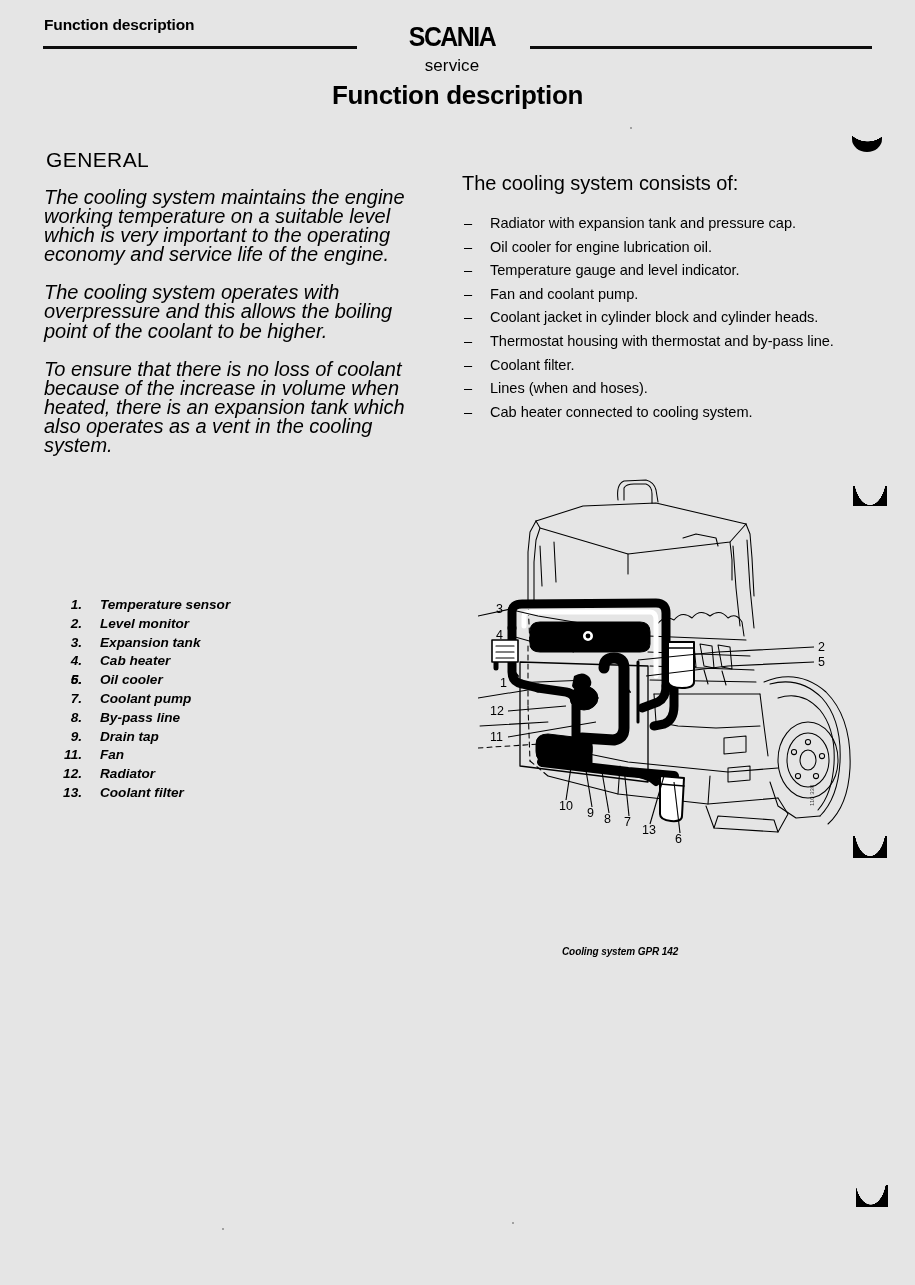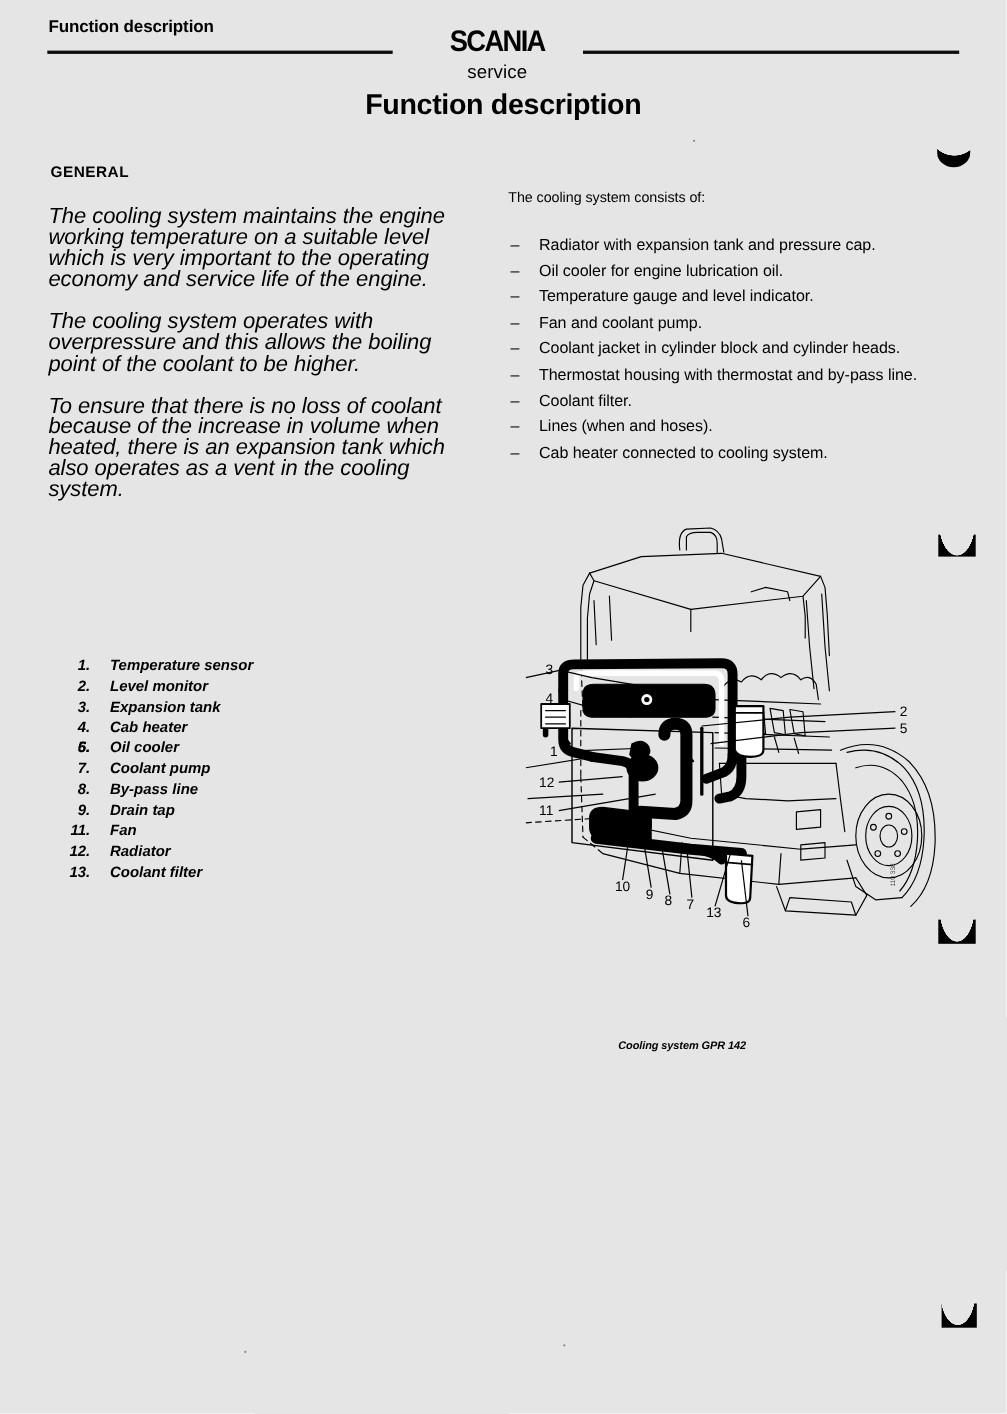--- a/index.html
+++ b/index.html
@@ -70,41 +70,41 @@
     font-size: 26px;
     font-weight: bold;
     letter-spacing: -0.3px;
   }
 
   
   #general-heading {
     position: absolute;
     left: 46px;
     top: 148px;
-    font-size: 14px;
-    font-weight: bold;
+    font-size: 21px;
+    font-weight: normal;
     letter-spacing: 0.4px;
   }
   #left-col {
     position: absolute;
     left: 44px;
     top: 188px;
     width: 370px;
     font-size: 20px;
     line-height: 19.1px;
     letter-spacing: -0.05px;
     font-style: italic;
   }
   #left-col p { margin: 0 0 19px 0; }
 
   #right-intro {
     position: absolute;
     left: 462px;
     top: 172px;
-    font-size: 13px;
+    font-size: 20px;
     letter-spacing: -0.05px;
   }
   #consists-list {
     position: absolute;
     left: 462px;
     top: 212px;
     width: 380px;
     font-size: 14.6px;
     line-height: 23.6px;
     letter-spacing: -0.05px;

